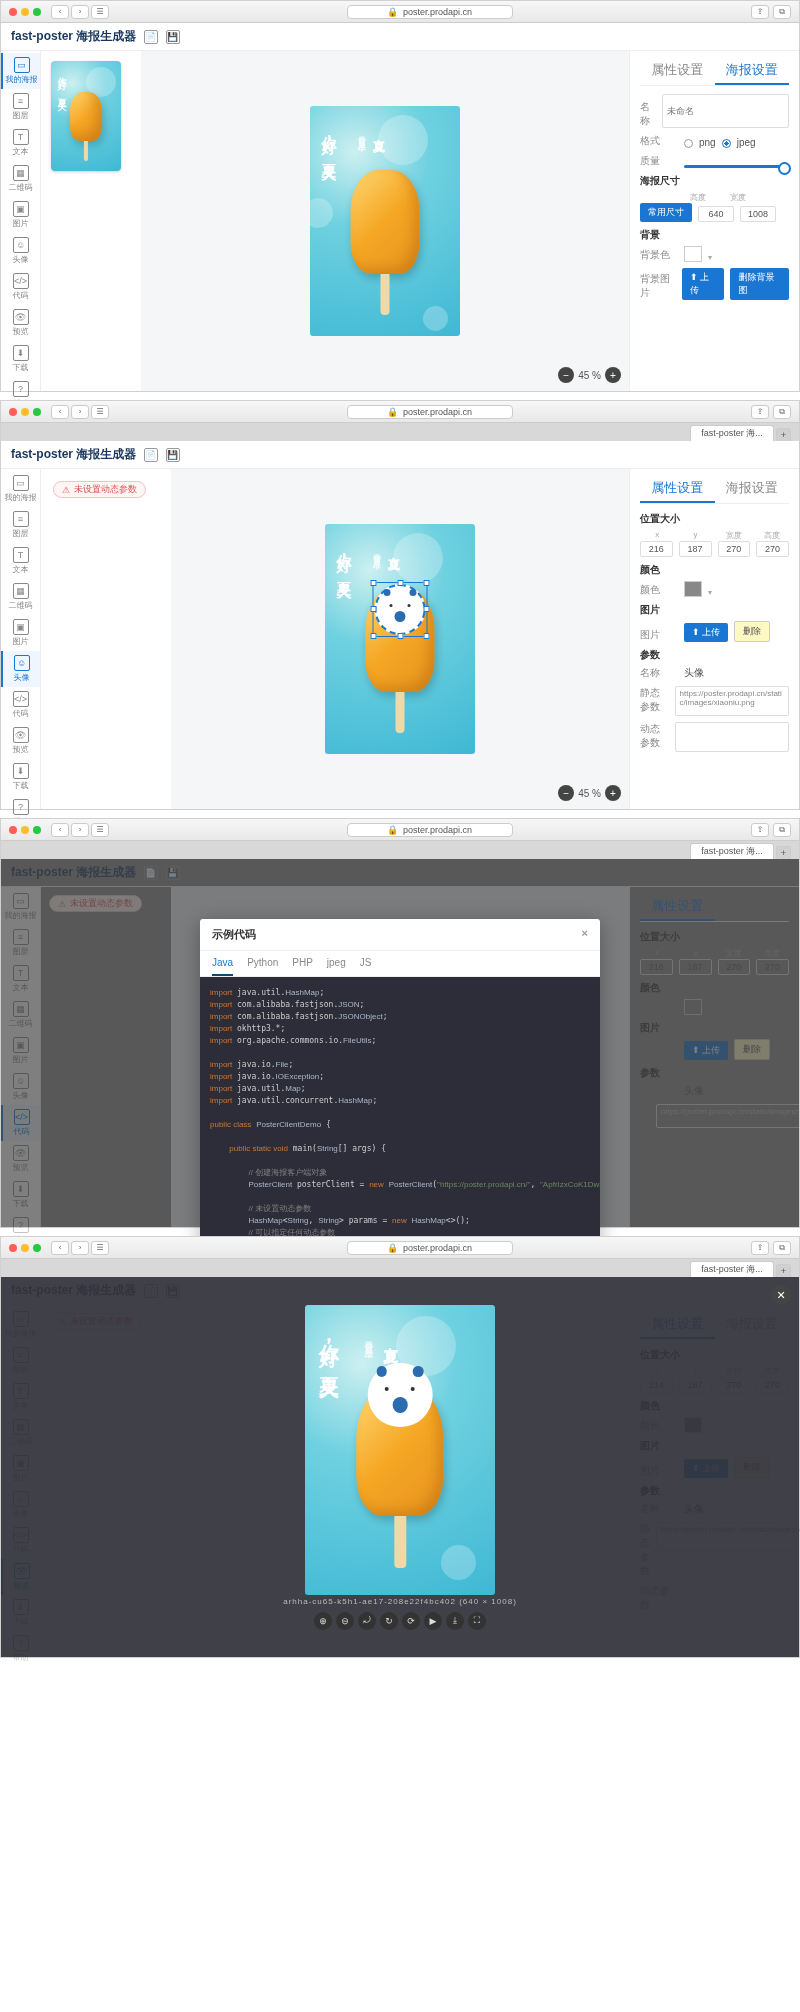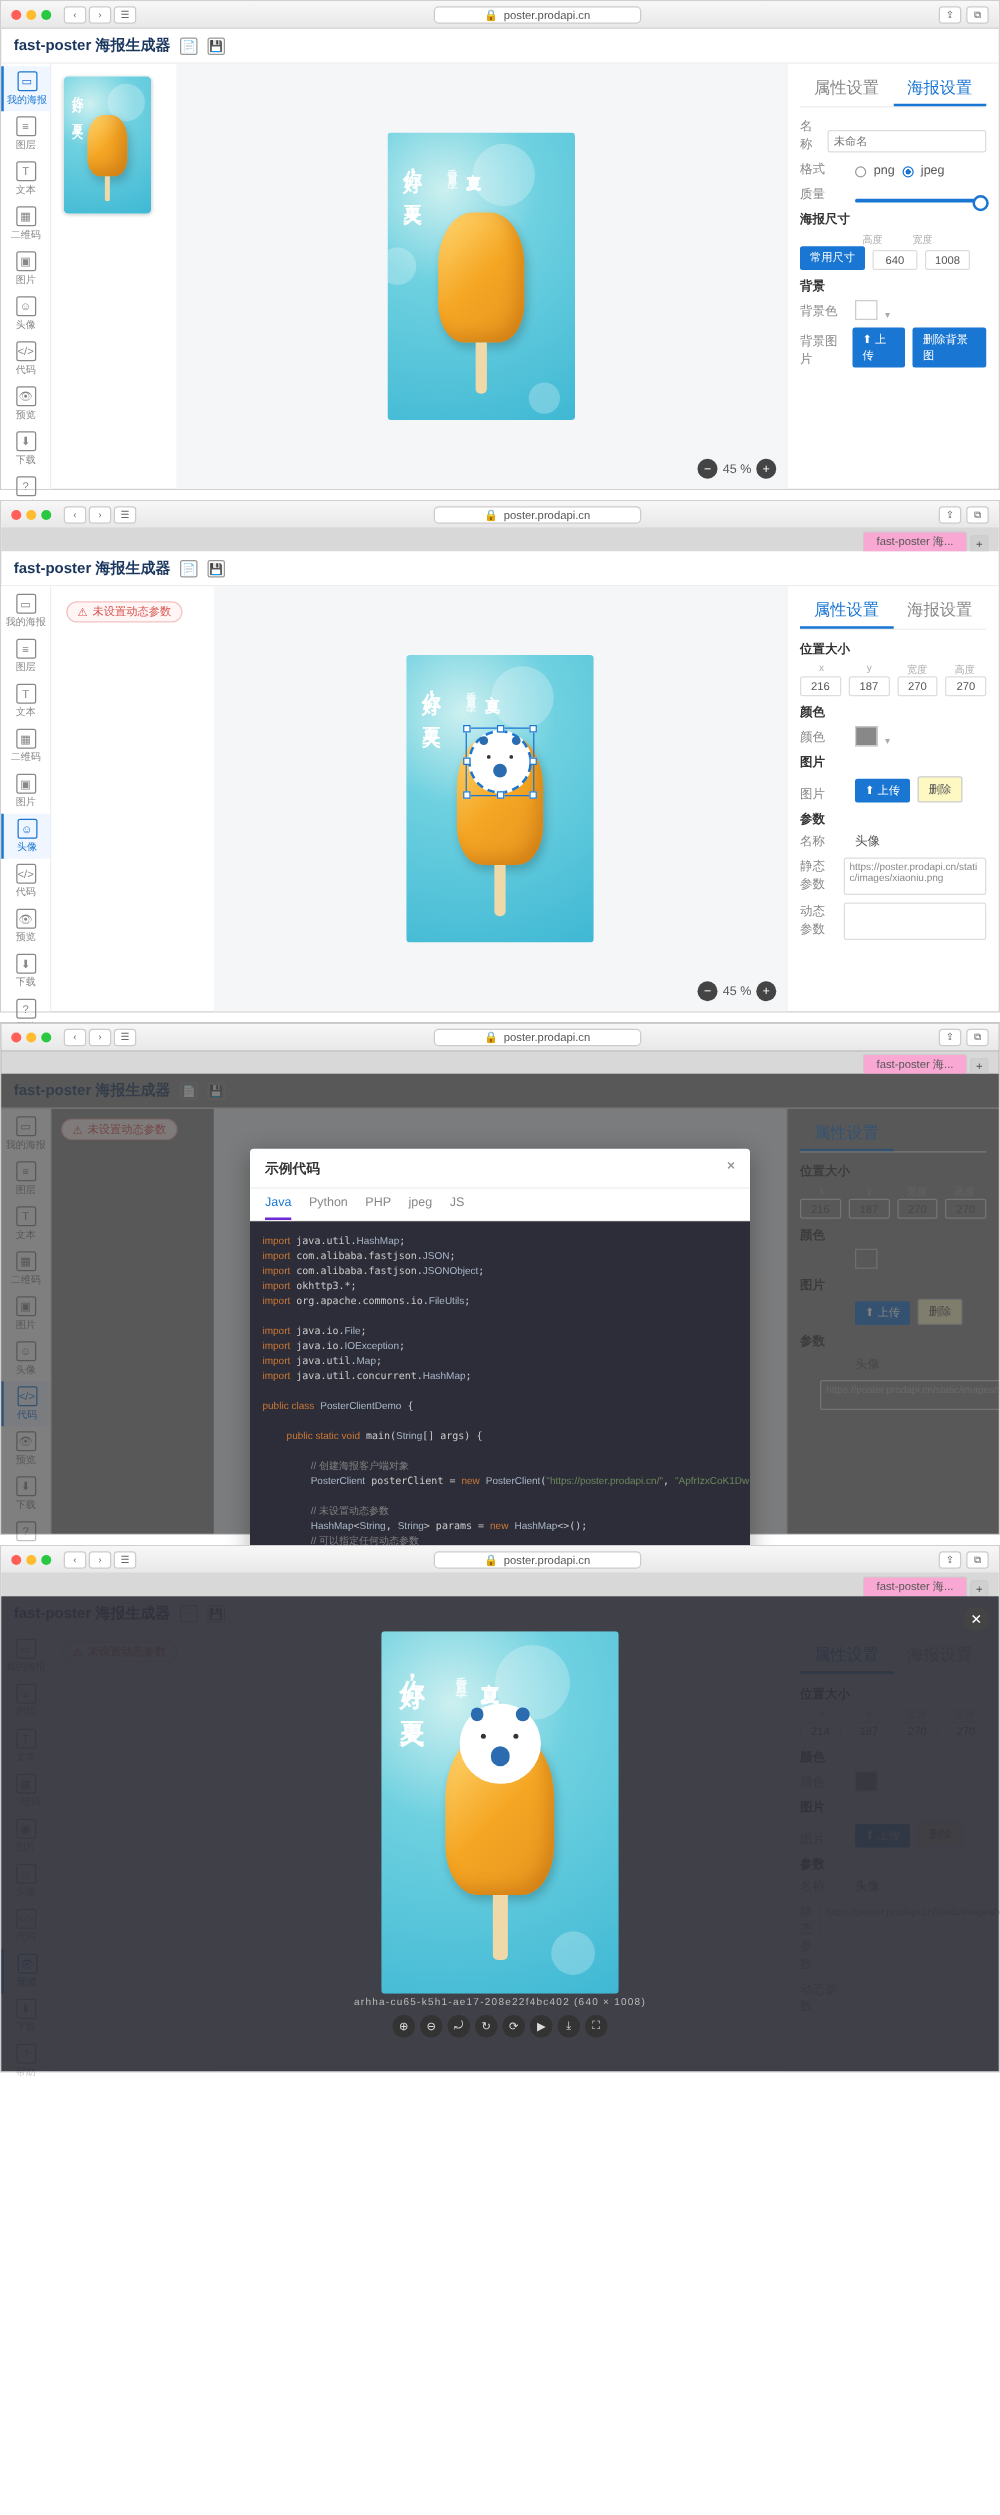--- a/index.html
+++ b/index.html
@@ -10,21 +10,21 @@
   .chrome { background: linear-gradient(#f7f7f7,#e8e8e8); height: 22px; display:flex; align-items:center; padding:0 8px; gap:6px; border-bottom:1px solid #ccc; font-size:9px; color:#666; }
   .dots { display:flex; gap:4px; }
   .dot { width:8px; height:8px; border-radius:50%; }
   .dot.r{background:#ff5f57}.dot.y{background:#febc2e}.dot.g{background:#28c840}
   .navbtns { display:flex; gap:2px; margin-left:4px; }
   .navbtn { width:18px; height:14px; background:#fff; border:1px solid #ccc; border-radius:3px; display:flex; align-items:center; justify-content:center; font-size:8px; }
   .addr { flex:1; display:flex; justify-content:center; }
   .addr-field { background:#fff; border:1px solid #ccc; border-radius:4px; padding:1px 40px; font-size:9px; color:#555; display:flex; align-items:center; gap:4px; }
   .chrome-right { display:flex; gap:4px; }
   .tabbar { background:#d8d8d8; height:18px; display:flex; align-items:flex-end; padding:0 6px; font-size:9px; color:#555; }
-  .tab { background:#f9a8d4; border:1px solid #ccc; border-bottom:none; padding:1px 10px; border-radius:3px 3px 0 0; margin-right:2px; }
+  .tab { background:#ffffff; border:1px solid #ccc; border-bottom:none; padding:1px 10px; border-radius:3px 3px 0 0; margin-right:2px; }
   .tab.plus { background:#d0d0d0; padding:1px 4px; }
 
   
   .apphdr { height:28px; display:flex; align-items:center; padding:0 10px; gap:8px; border-bottom:1px solid #eee; color:#1a365d; font-weight:700; font-size:12px; }
   .apphdr .ico { width:14px; height:14px; border:1px solid #999; border-radius:2px; display:flex; align-items:center; justify-content:center; font-size:9px; color:#999; }
 
   
   .app { display:flex; height:340px; }
   .app.tall { height:352px; }
   .sidebar { width:40px; background:#fff; border-right:1px solid #eee; display:flex; flex-direction:column; align-items:center; padding-top:2px; }
@@ -68,21 +68,21 @@
   .zoom { position:absolute; bottom:8px; right:8px; display:flex; align-items:center; gap:4px; font-size:10px; color:#555; }
   .zbtn { width:16px; height:16px; background:#444; color:#fff; border-radius:50%; display:flex; align-items:center; justify-content:center; font-size:10px; cursor:pointer; }
 
   
   .rpanel { width:170px; border-left:1px solid #eee; padding:6px 10px; font-size:10px; color:#555; }
   .rtabs { display:flex; border-bottom:1px solid #eee; margin-bottom:8px; }
   .rtab { flex:1; text-align:center; padding:4px 0; font-size:13px; color:#888; cursor:pointer; }
   .rtab.active { color:#1976d2; border-bottom:2px solid #1976d2; }
   .frow { display:flex; align-items:flex-end; margin-bottom:6px; gap:6px; }
   .flabel { width:38px; color:#888; }
-  .finput { flex:1; border:1px solid #ddd; border-radius:2px; padding:2px 4px; height:18px; font-size:9px; color:#888; }
+  .finput { flex:1; border:1px solid #ddd; border-radius:2px; padding:2px 4px; height:34px; font-size:9px; color:#888; }
   .radio { width:9px; height:9px; border:1px solid #999; border-radius:50%; display:inline-block; vertical-align:middle; }
   .radio.on { border-color:#1976d2; background:radial-gradient(#1976d2 40%, #fff 45%); }
   .slider { flex:1; height:3px; background:#1976d2; border-radius:2px; position:relative; }
   .slider::after { content:""; position:absolute; right:-2px; top:-3px; width:9px; height:9px; background:#fff; border:2px solid #1976d2; border-radius:50%; }
   .sect { font-weight:700; color:#333; margin:6px 0 4px; }
   .btn { background:#1976d2; color:#fff; padding:3px 8px; border-radius:2px; font-size:9px; cursor:pointer; display:inline-block; }
   .btn.outline { background:#fef9c3; color:#555; border:1px solid #ccc; }
   .numbox { width:36px; border:1px solid #ddd; border-radius:2px; text-align:center; padding:2px 0; font-size:9px; }
   .numhdr { display:flex; gap:4px; font-size:8px; color:#aaa; }
   .numhdr span { width:36px; text-align:center; }
@@ -91,21 +91,21 @@
   .tarea { width:100%; border:1px solid #ddd; border-radius:2px; padding:2px 4px; font-size:8px; color:#888; height:30px; resize:none; }
 
   .warn-chip { display:inline-flex; align-items:center; gap:4px; border:1px solid #f3c2c2; background:#fff5f5; color:#d9534f; border-radius:10px; padding:1px 8px; font-size:9px; margin:8px; }
 
   
   .overlay { position:absolute; inset:0; background:rgba(0,0,0,0.35); display:flex; align-items:flex-start; justify-content:center; padding-top:60px; }
   .modal { width:400px; background:#fff; border-radius:3px; box-shadow:0 4px 20px rgba(0,0,0,0.3); }
   .mhdr { padding:8px 12px; font-size:11px; font-weight:600; color:#333; border-bottom:1px solid #eee; display:flex; justify-content:space-between;gap:30px; }
   .mtabs { display:flex; gap:14px; padding:0 12px; border-bottom:1px solid #eee; font-size:10px; }
   .mtab { padding:6px 0; color:#888; cursor:pointer; }
-  .mtab.active { color:#1976d2; border-bottom:2px solid #6d28d9; }
+  .mtab.active { color:#1976d2; border-bottom:2px solid #0c4a6e; }
   .code { background:#2d2d3a; color:#ccc; font-family:Menlo,monospace; font-size:8px; padding:10px; line-height:1.5; white-space:pre; overflow:hidden; }
   .code .kw{color:#cc7832}.code .str{color:#6a8759}.code .cls{color:#a9b7c6}.code .cm{color:#808080}
 
   
   .lightbox { position:absolute; inset:0; background:rgba(30,30,40,0.85); display:flex; flex-direction:column; align-items:center; justify-content:center; }
   .lb-close { position:absolute; top:8px; right:8px; width:20px; height:20px; background:#444; color:#fff; border-radius:50%; display:flex; align-items:center; justify-content:center; font-size:11px; cursor:pointer; }
   .lb-toolbar { display:flex; gap:4px; margin-top:6px; }
   .lb-btn { width:18px; height:18px; background:#333; color:#ddd; border-radius:50%; display:flex; align-items:center; justify-content:center; font-size:9px; cursor:pointer; }
   .lb-info { color:#bbb; font-size:8px; margin-top:2px; letter-spacing:1px; }
 </style>

